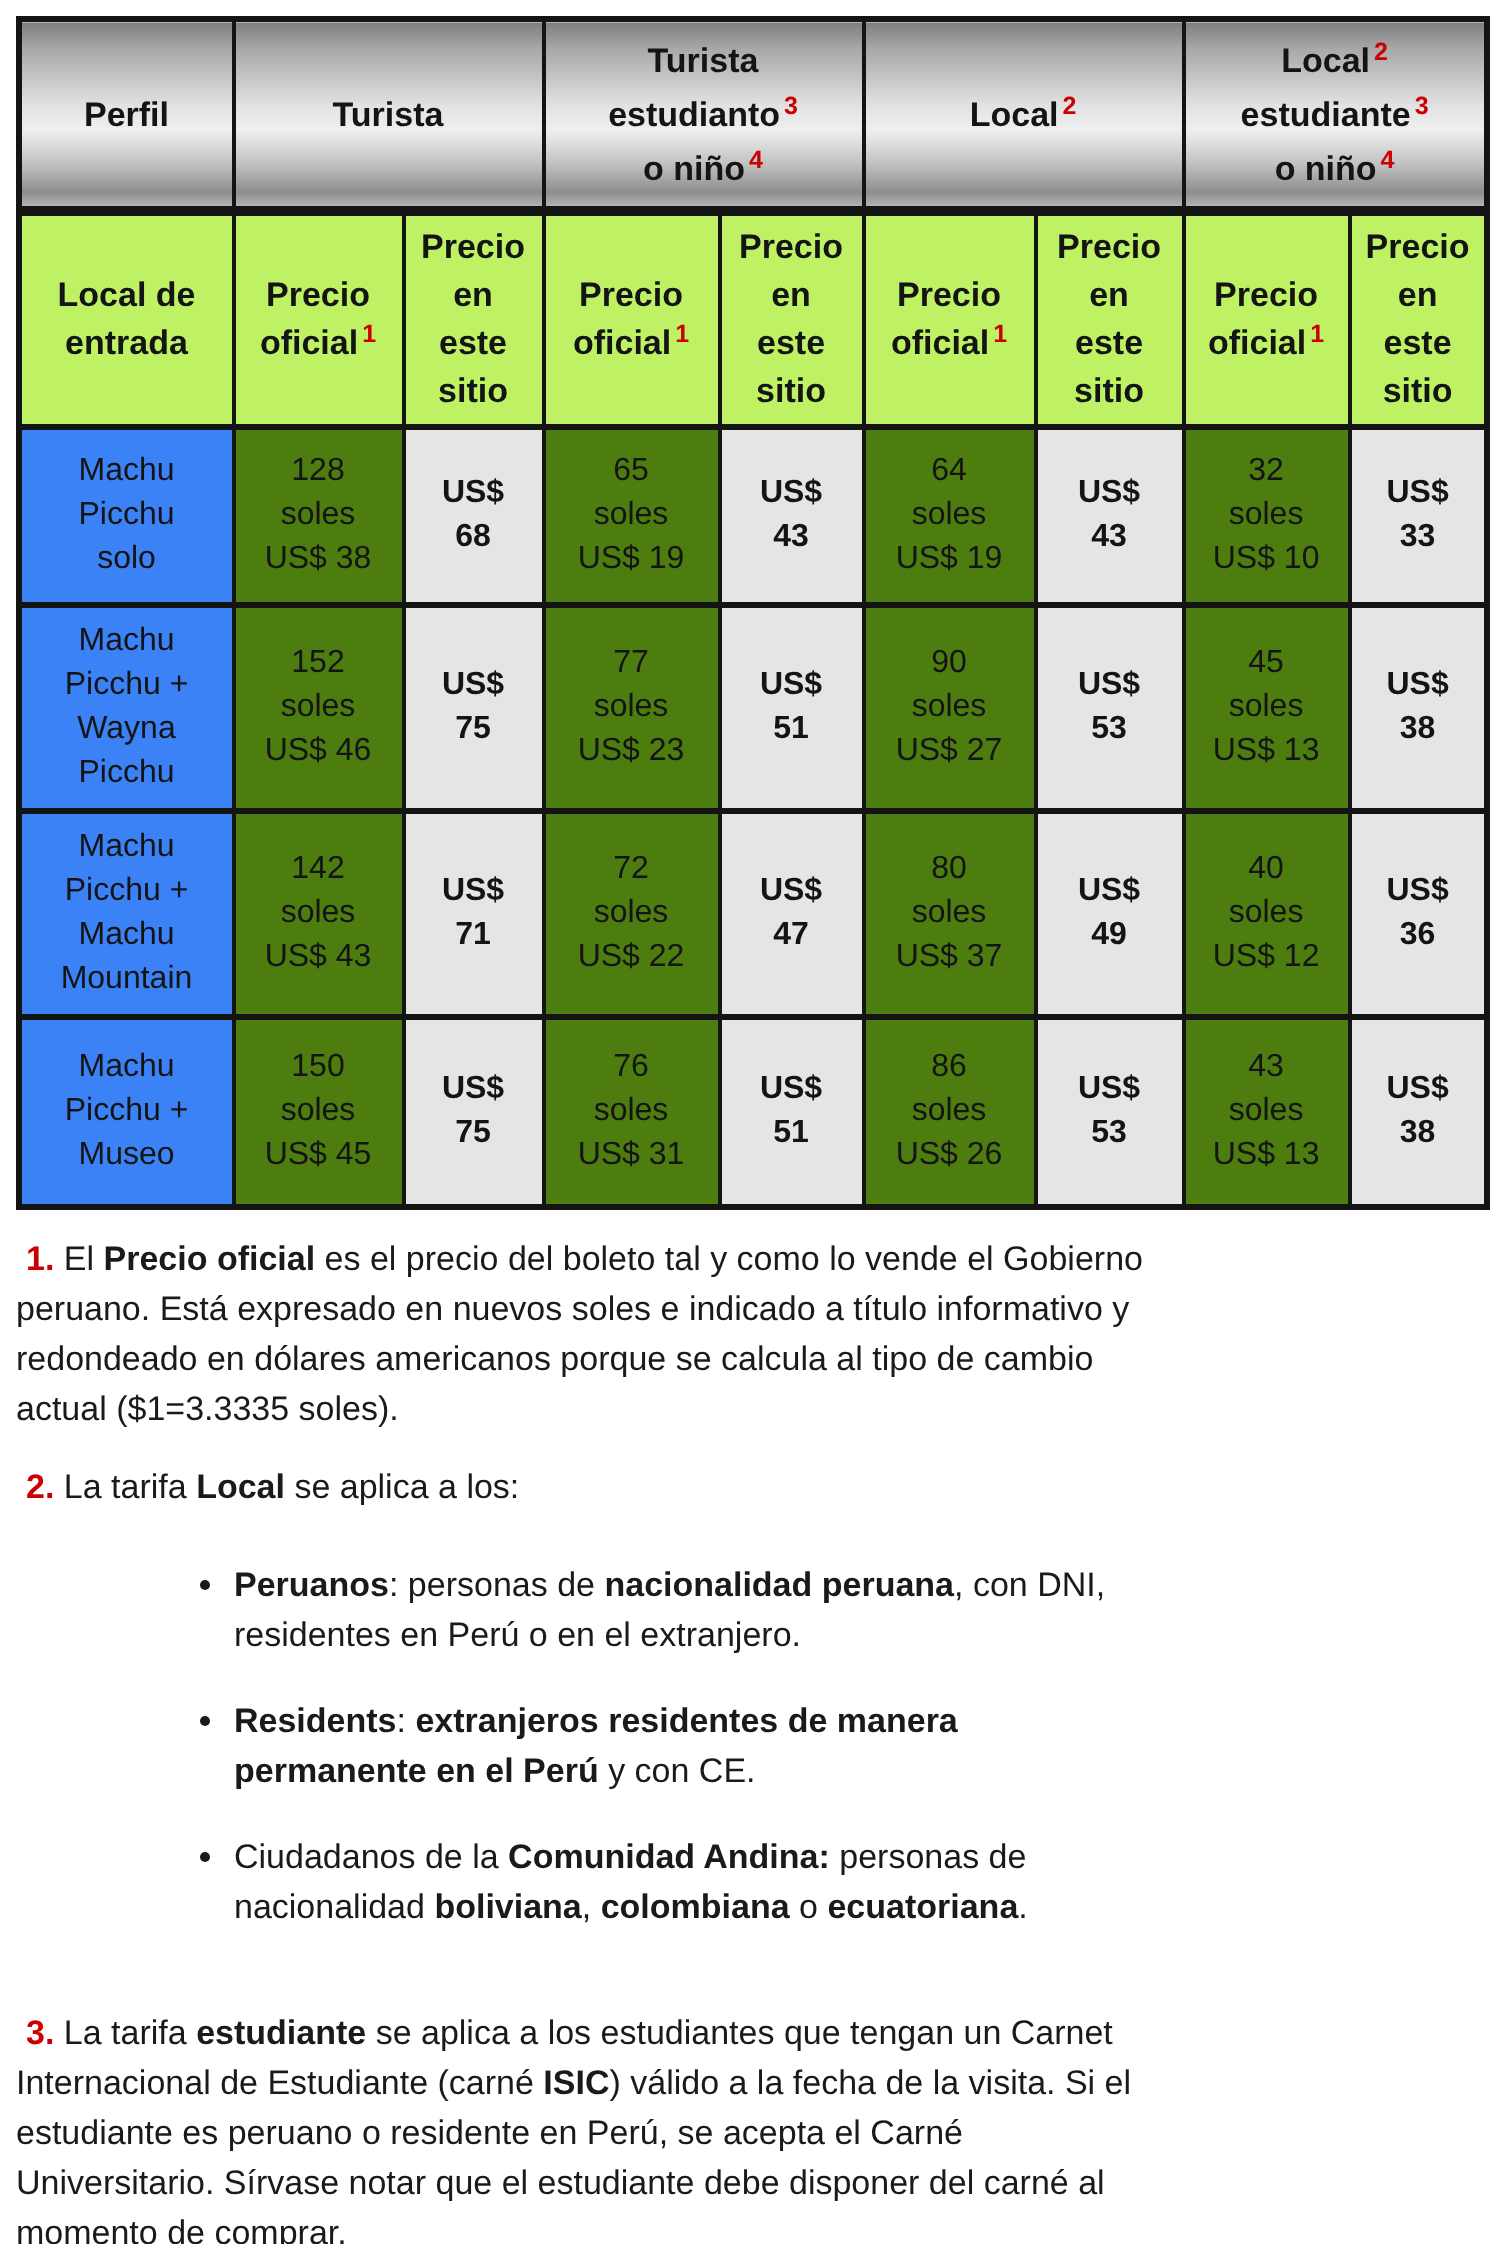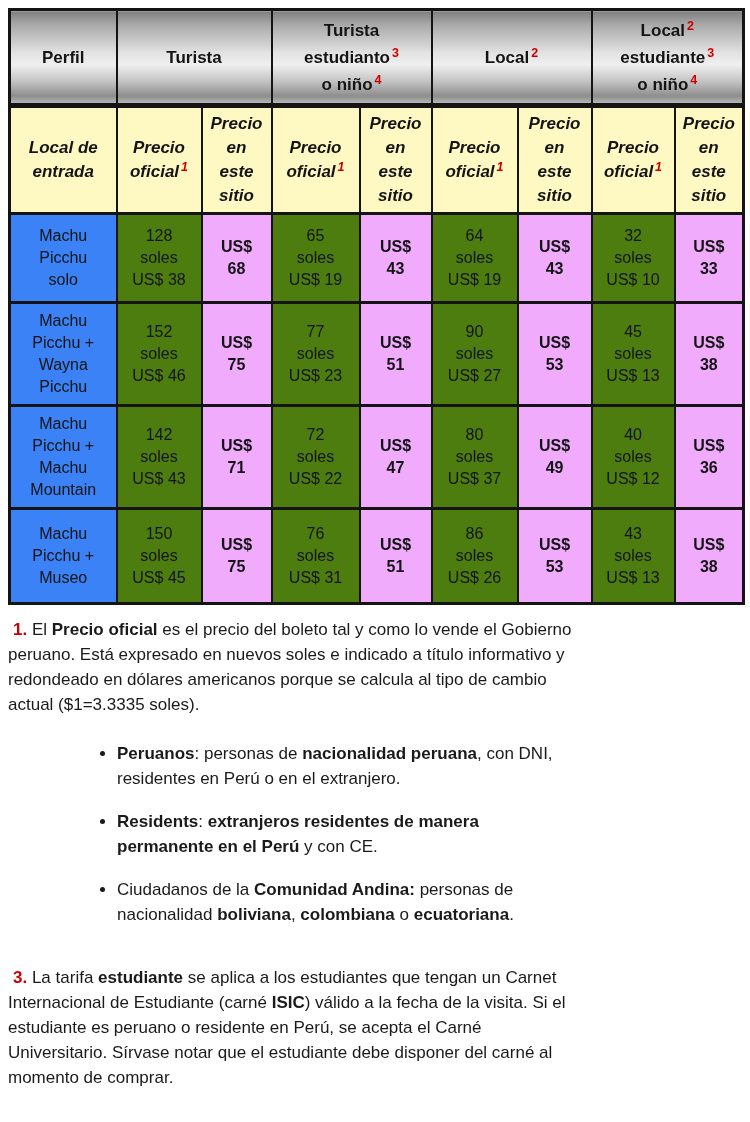--- a/index.html
+++ b/index.html
@@ -23,35 +23,35 @@
     overflow:hidden;
   }
   tr.hrow1 td{
     height:88px;
     background:linear-gradient(180deg,#7f7f7f 0%,#a8a8a8 14%,#e2e2e2 45%,#efefef 58%,#c3c3c3 76%,#8d8d8d 92%,#b8b8b8 100%);
     font-weight:bold;font-size:17px;line-height:27px;
     border-bottom-width:5px;
   }
   tr.hrow2 td{
     height:100px;
-    background:#fef9c3;
-    font-weight:bold;font-size:17px;line-height:24px;font-style:italic;
+    background:#bef264;
+    font-weight:bold;font-size:17px;line-height:24px;
   }
   td.labelcol{
     background:#3b82f6;
     text-align:left;padding-left:9px;
     font-weight:normal;
   }
   tr.drow td{border-top-width:3px;}
   tr.r1 td{height:82px;}
   tr.r2 td{height:96px;}
   tr.r3 td{height:96px;}
   tr.r4 td{height:88px;}
   td.oficial{background:#4d7c0f;font-weight:normal;}
-  td.sitio{background:#f0abfc;font-weight:bold;font-size:17px;line-height:24px;}
+  td.sitio{background:#e5e5e5;font-weight:bold;font-size:17px;line-height:24px;}
   
   .b{font-weight:bold;}
   .r{color:#cc0000;}
   sup{
     font-size:12.5px;font-weight:bold;line-height:0;
     position:relative;top:1px;margin-left:2px;
   }
   
   .notes{
     width:568px;margin:12px 8px 0 8px;
@@ -226,20 +226,21 @@
 soles
 US$ 13</td>
       <td class="sitio">US$
 38</td>
     </tr>
   </tbody>
 </table>
 
 <div class="notes">
   <p class="note first"><span class="b r">1.</span><span> El </span><span class="b">Precio oficial</span><span> es el precio del boleto tal y como lo vende el Gobierno peruano. Está expresado en nuevos soles e indicado a título informativo y redondeado en dólares americanos porque se calcula al tipo de cambio actual ($1=3.3335 soles).</span></p>
+  <p class="note"><span class="b r">2.</span><span> La tarifa </span><span class="b">Local</span><span> se aplica a los:</span></p>
   <ul class="bullets">
     <li><span class="b">Peruanos</span><span>: personas de </span><span class="b">nacionalidad peruana</span><span>, con DNI, residentes en Perú o en el extranjero.</span></li>
     <li><span class="b">Residents</span><span>: </span><span class="b">extranjeros residentes de manera permanente en el Perú</span><span> y con CE.</span></li>
     <li><span>Ciudadanos de la </span><span class="b">Comunidad Andina:</span><span> personas de nacionalidad </span><span class="b">boliviana</span><span>, </span><span class="b">colombiana</span><span> o </span><span class="b">ecuatoriana</span><span>.</span></li>
   </ul>
   <p class="note gap-top"><span class="b r">3.</span><span> La tarifa </span><span class="b">estudiante</span><span> se aplica a los estudiantes que tengan un Carnet Internacional de Estudiante (carné </span><span class="b">ISIC</span><span>) válido a la fecha de la visita. Si el estudiante es peruano o residente en Perú, se acepta el Carné Universitario. Sírvase notar que el estudiante debe disponer del carné al momento de comprar.</span></p>
 
 </div>
 
 </body></html>

